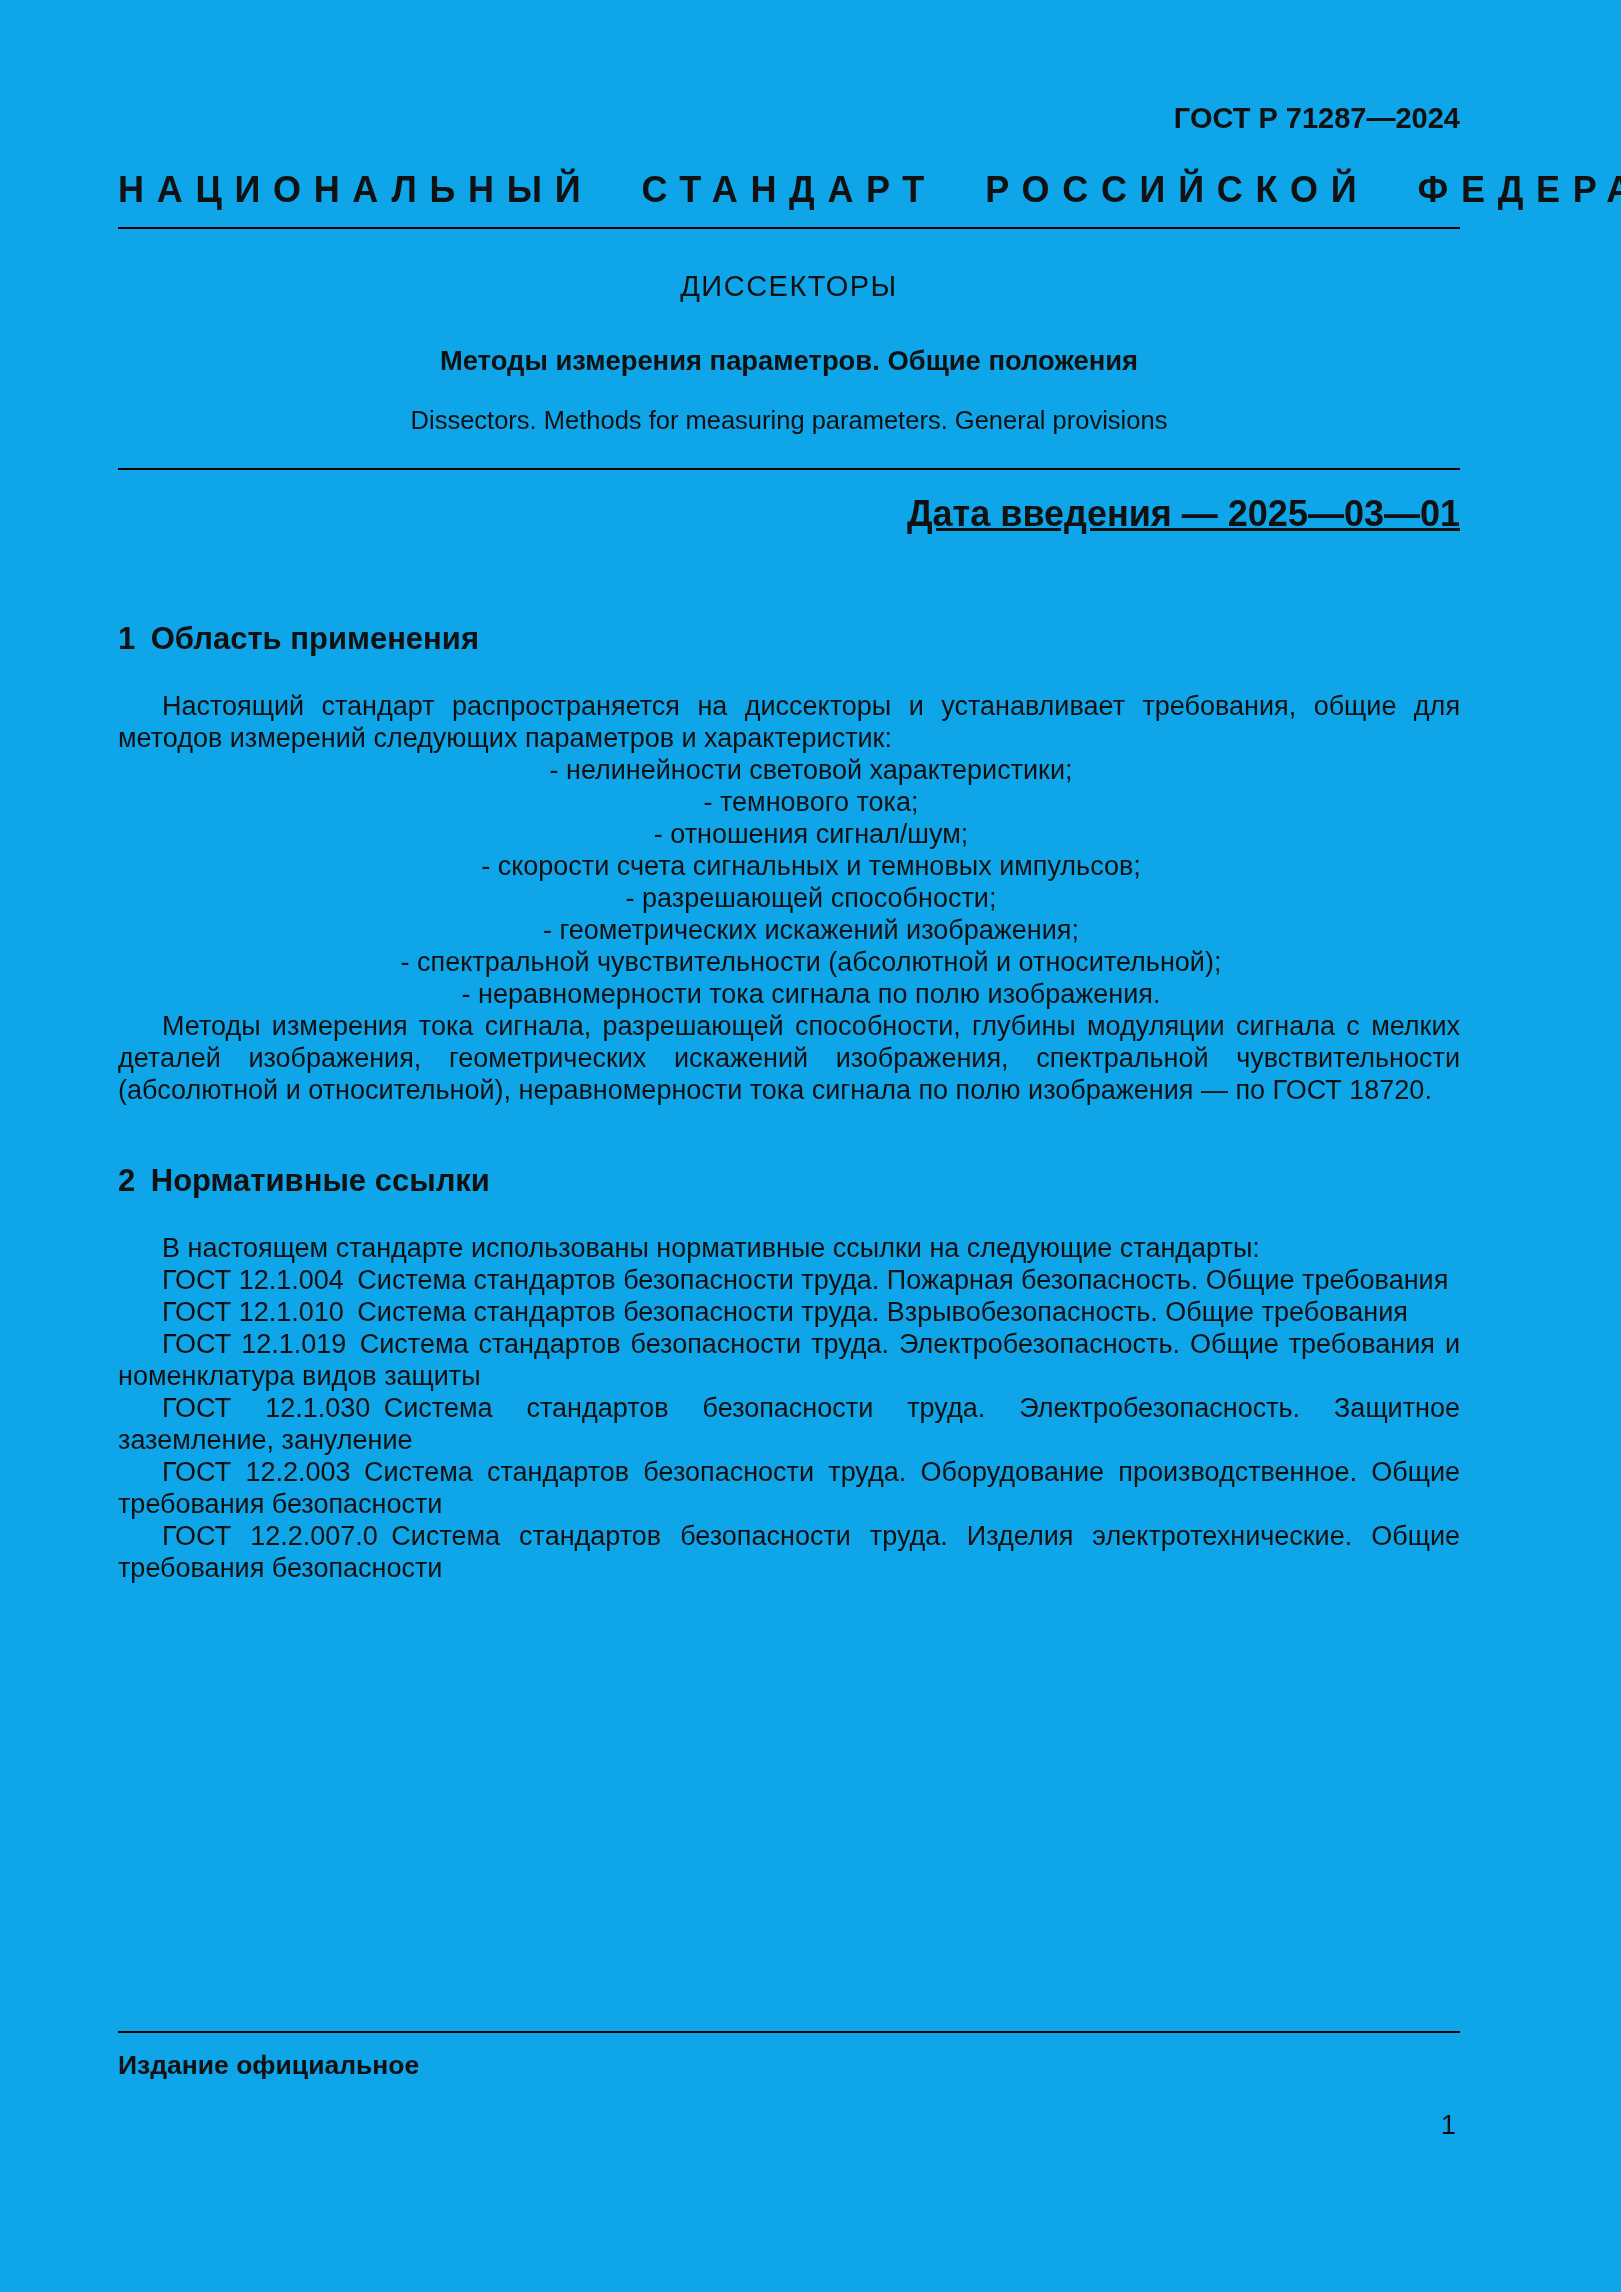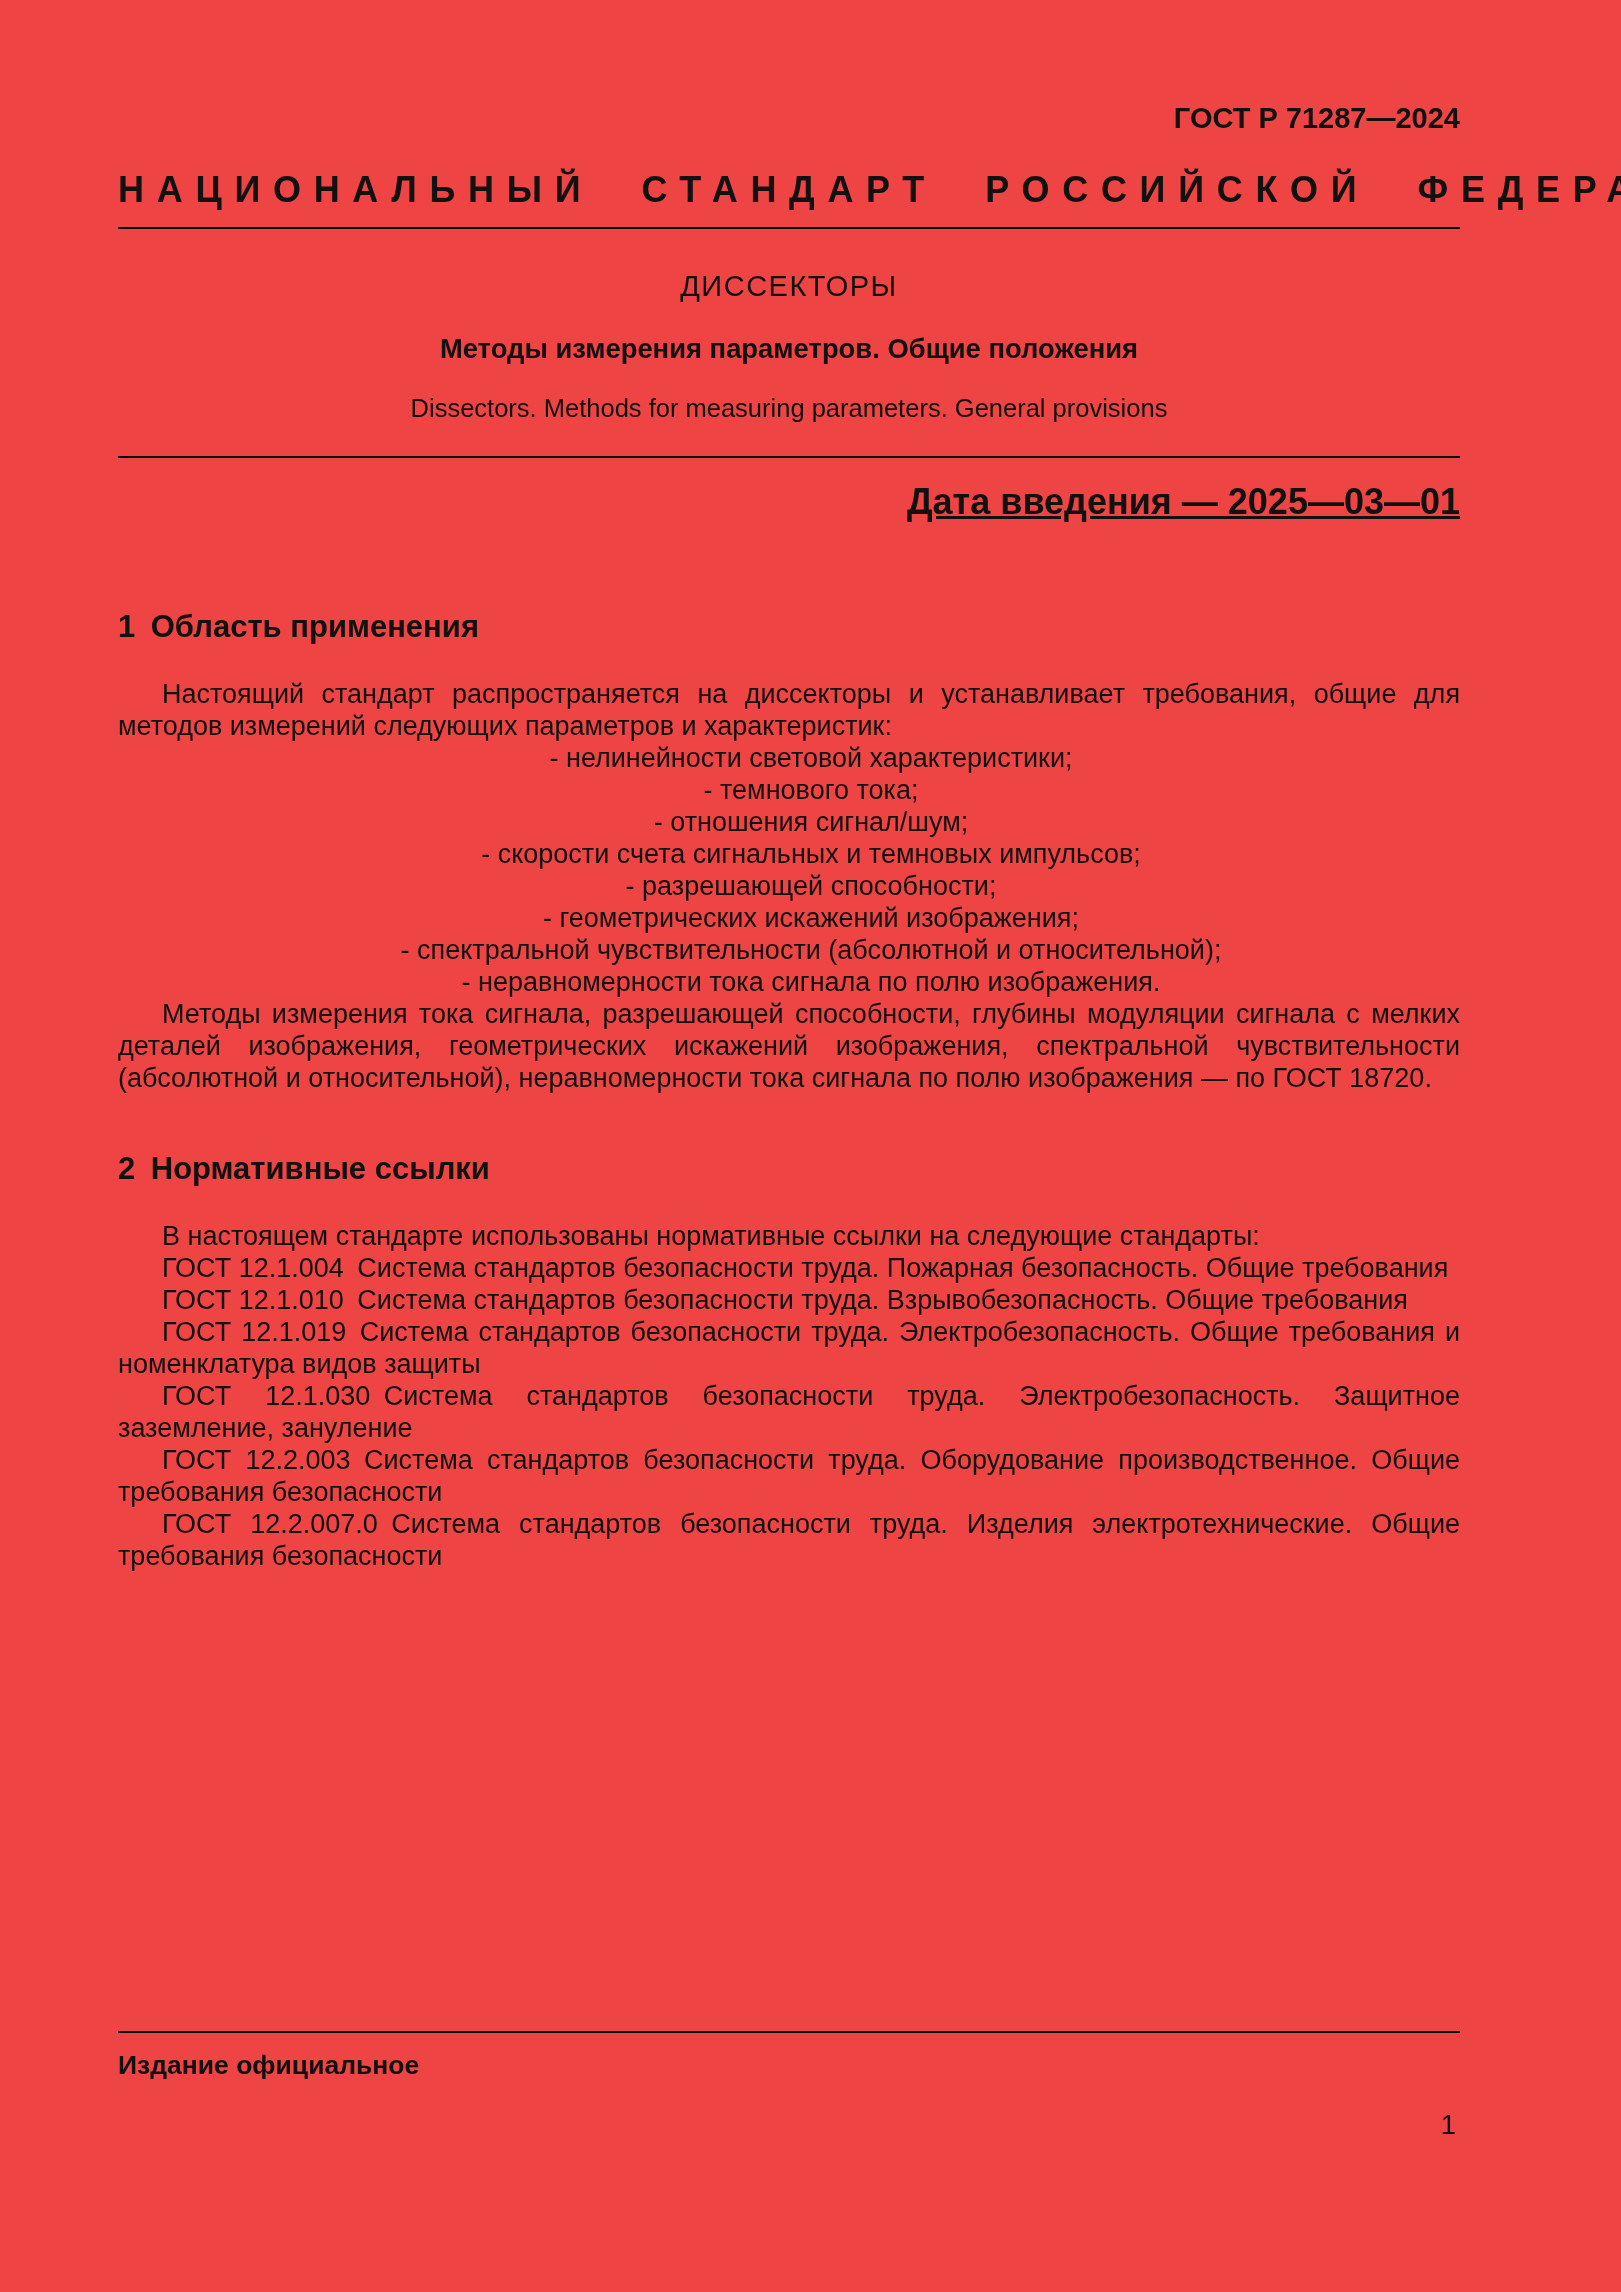--- a/index.html
+++ b/index.html
@@ -5,21 +5,21 @@
   * { margin: 0; padding: 0; box-sizing: border-box; }
   html, body { background: #ffffff; }
   body {
     font-family: "Liberation Sans", "DejaVu Sans", sans-serif;
     color: #111111;
   }
   .page {
     position: relative;
     width: 1621px;
     height: 2293px;
-    background: #ef4444;
+    background: #0ea5e9;
     padding: 0 161px 0 118px;
     overflow: hidden;
   }
   .content { width: 100%; }
 
   .doc-code {
     margin-top: 102px;
     text-align: right;
     font-size: 29px;
     font-weight: bold;
@@ -38,21 +38,21 @@
     margin-top: 15.7px;
   }
   .title-main {
     margin-top: 41px;
     text-align: center;
     font-size: 29px;
     font-weight: normal;
     letter-spacing: 1.5px;
   }
   .title-sub {
-    margin-top: 30px;
+    margin-top: 42px;
     text-align: center;
     font-size: 27.4px;
     font-weight: bold;
   }
   .title-en {
     margin-top: 29px;
     text-align: center;
     font-size: 25.5px;
   }
   .rule2 { margin-top: 33px; }

